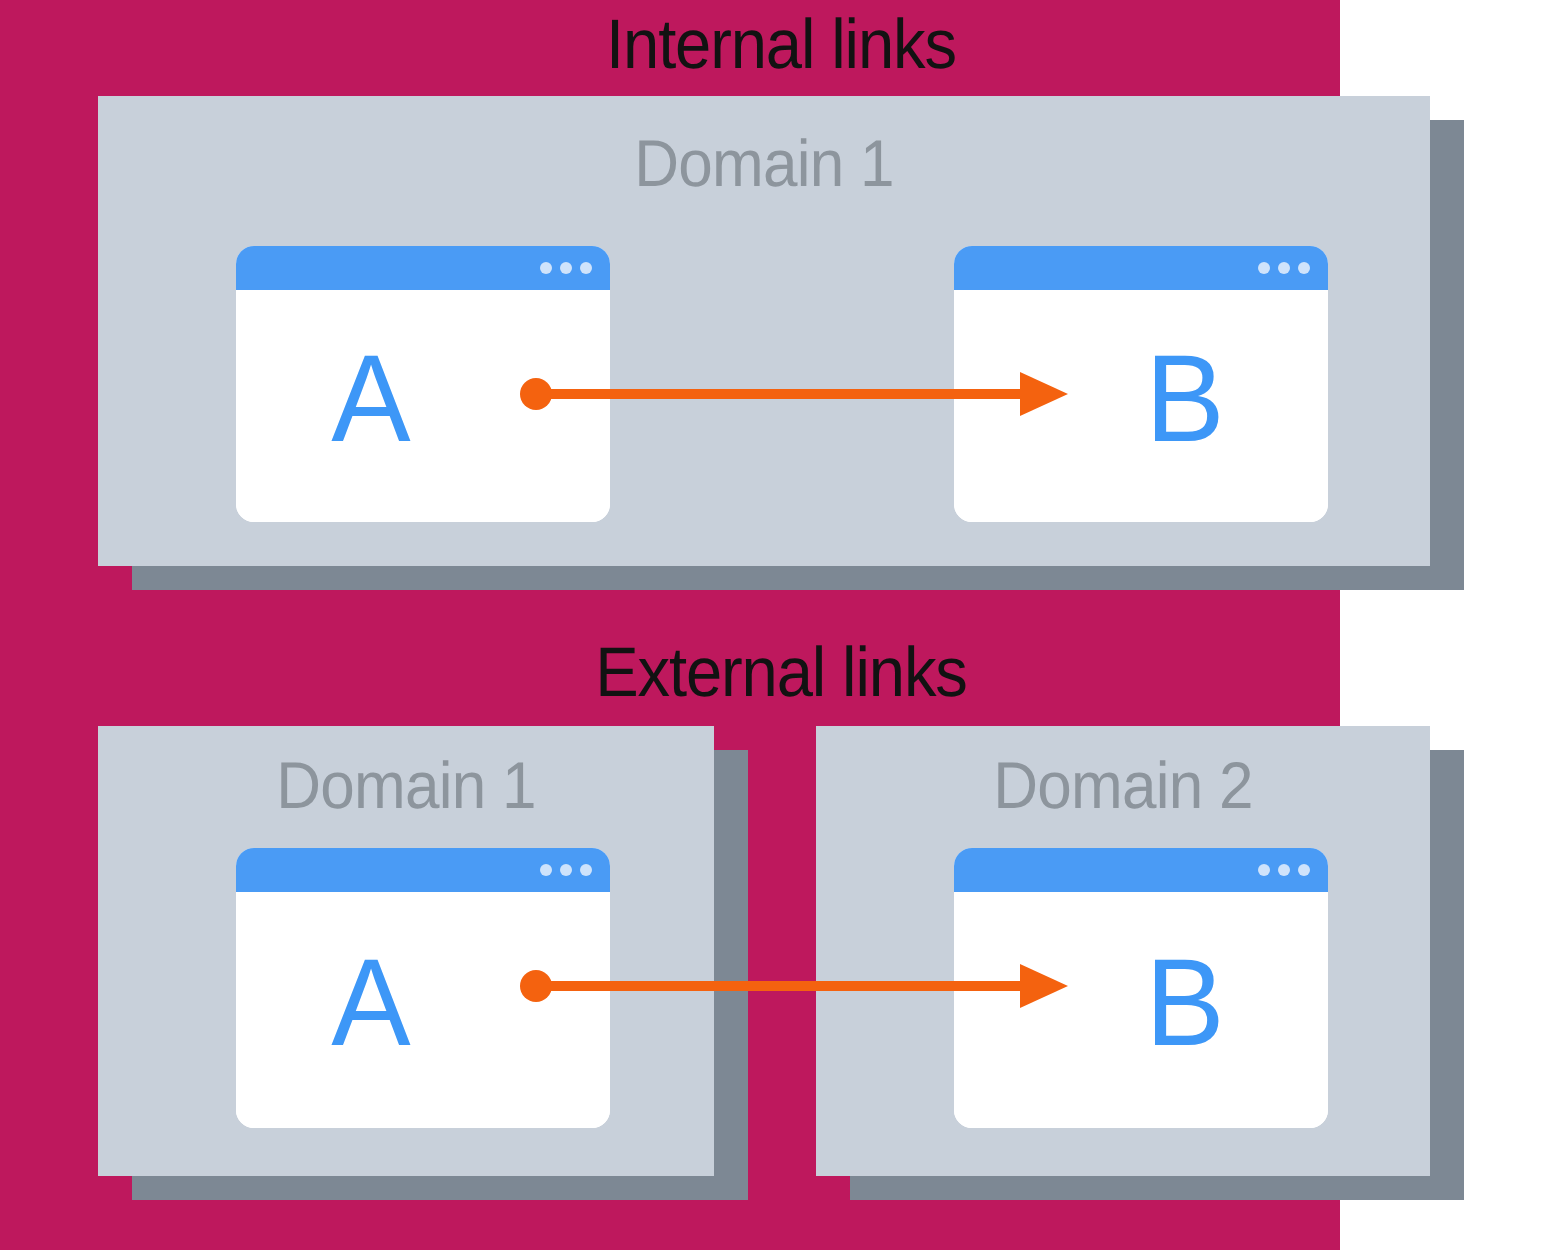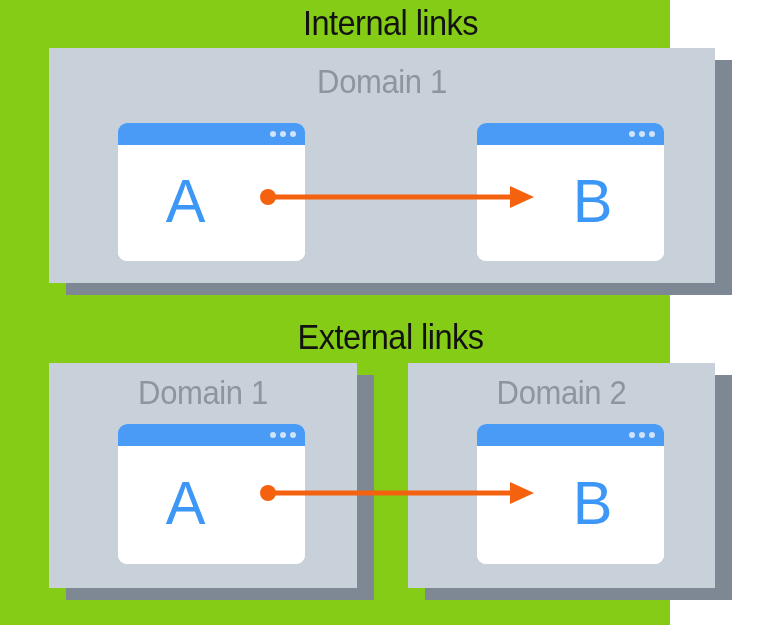--- a/index.html
+++ b/index.html
@@ -2,21 +2,21 @@
 <html><head>
 <meta charset="utf-8">
 <style>
   * { margin:0; padding:0; box-sizing:border-box; }
   html, body {
     width:781px; height:625px;
     background:#ffffff;
     font-family:"Liberation Sans", sans-serif;
     overflow:hidden;
   }
-  #stage { position:relative; width:670px; height:625px; background:#84cc16;padding-left:24px; }
+  #stage { position:relative; width:670px; height:625px; background:#be185d;padding-left:24px; }
 
   
   .section-title{
     position:absolute;
     left:0; width:781px;
     text-align:center;
     font-size:35px;
     line-height:38px;
     font-weight:400;
     color:#121212;

